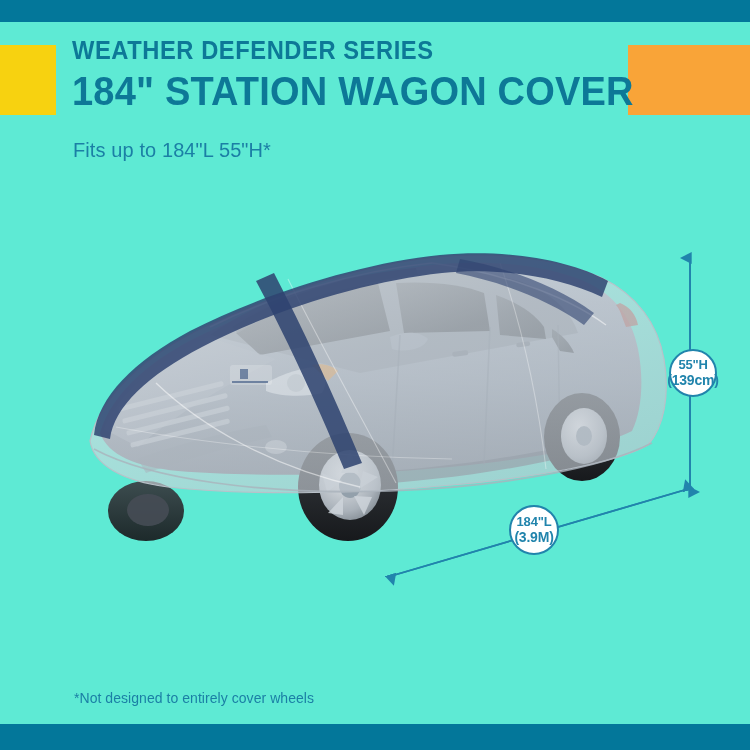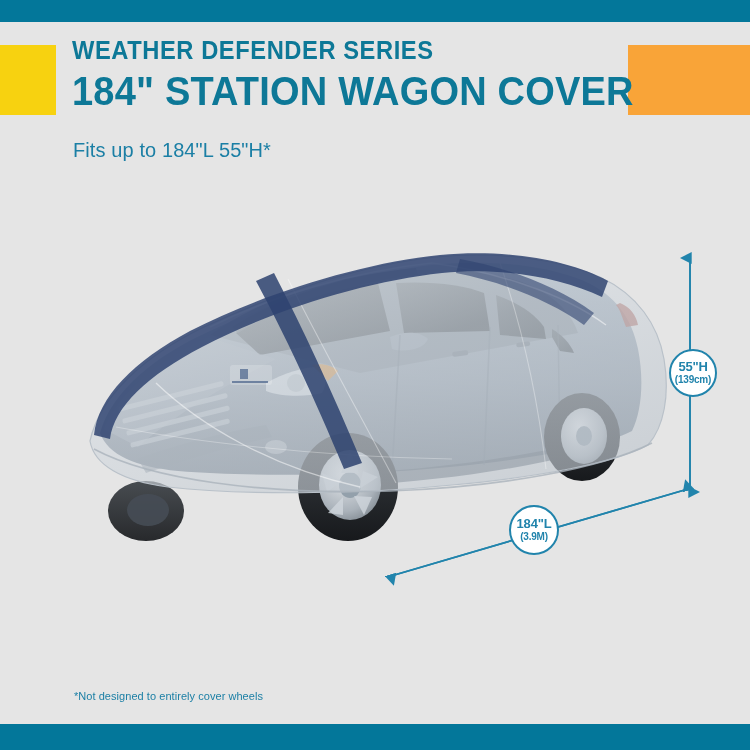--- a/index.html
+++ b/index.html
@@ -7,21 +7,21 @@
     padding: 0;
     background: #ffffff;
   }
   body {
     font-family: "Liberation Sans", sans-serif;
   }
   #page {
     position: relative;
     width: 750px;
     height: 750px;
-    background: #e5e5e5;
+    background: #5eead4;
     overflow: hidden;
   }
 
   
   .bar-top {
     position: absolute;
     left: 0; top: 0;
     width: 750px; height: 22px;
     background: #03779a;
   }
@@ -84,21 +84,21 @@
     letter-spacing: 0.1px;
     white-space: nowrap;
   }
 
   
   .footnote {
     position: absolute;
     left: 74px;
     top: 690px;
     color: #1b7fa5;
-    font-size: 11px;
+    font-size: 14px;
     letter-spacing: 0.05px;
     white-space: nowrap;
   }
 
   
   .illustration {
     position: absolute;
     left: 60px;
     top: 215px;
     width: 620px;
@@ -118,21 +118,21 @@
     justify-content: center;
     color: #2184ac;
     line-height: 1.05;
   }
   .dim-badge .main {
     font-size: 13px;
     font-weight: bold;
     letter-spacing: -0.2px;
   }
   .dim-badge .sub {
-    font-size: 10px;
+    font-size: 14px;
     font-weight: bold;
     letter-spacing: -0.2px;
     margin-top: 1px;
   }
   #badge-height {
     left: 669px; top: 349px;
     width: 44px; height: 44px;
   }
   #badge-length {
     left: 509px; top: 505px;

